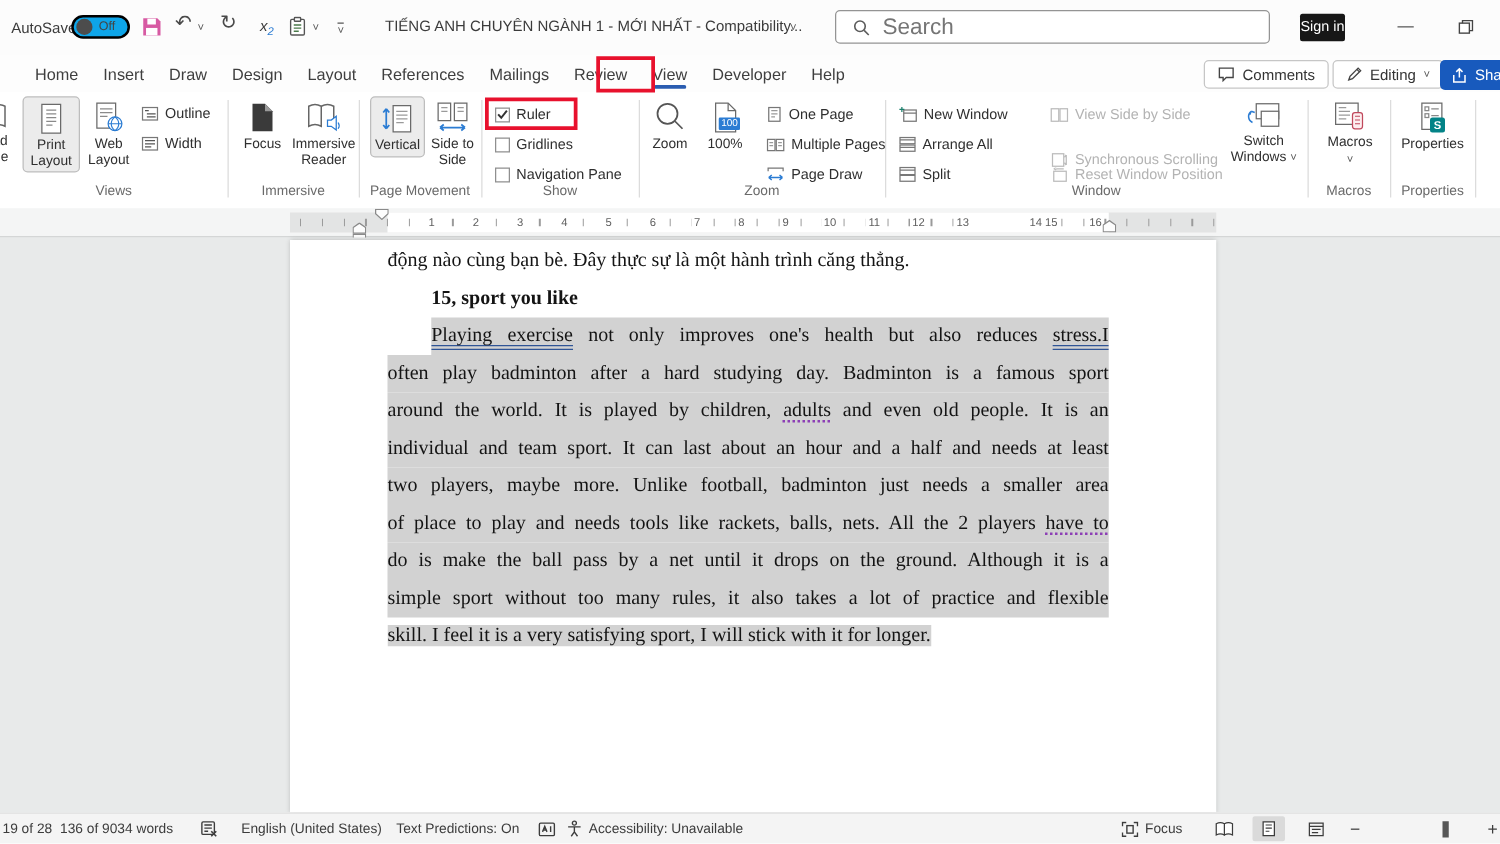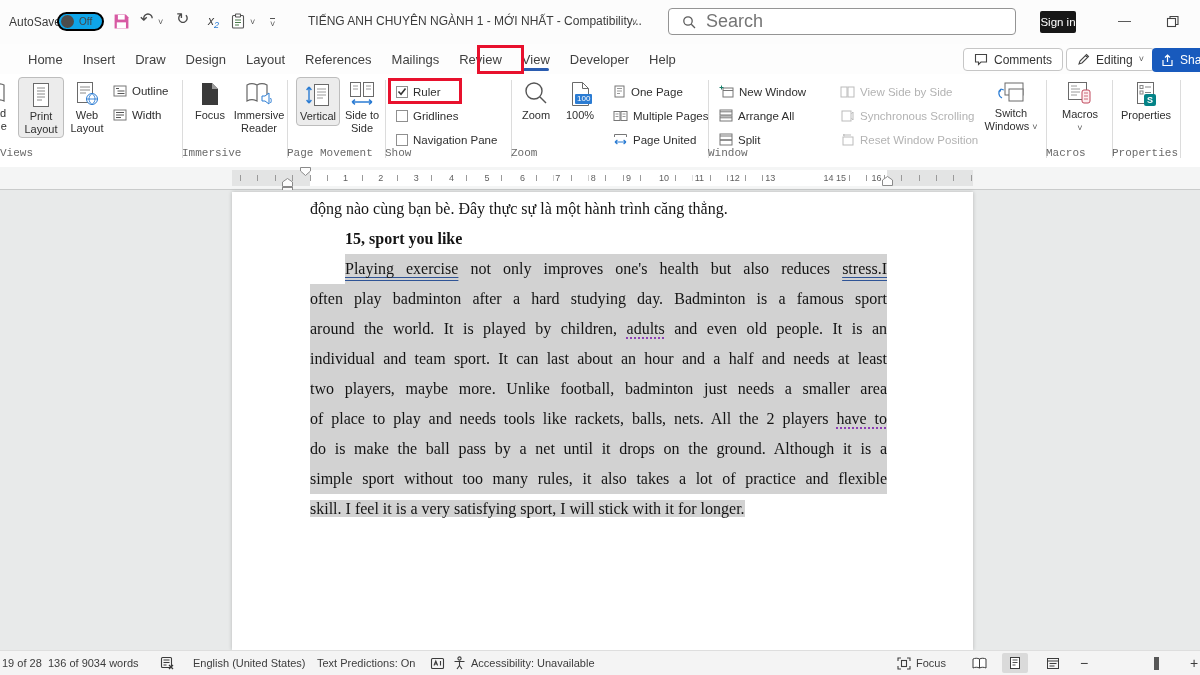--- a/index.html
+++ b/index.html
@@ -26,21 +26,21 @@
   .tabs{display:flex;gap:14px;padding-left:25px;}
   .tab{font-size:13px;color:#3f3f3f;padding:5px 3px;position:relative;white-space:nowrap;}
   .tab.active .underline{position:absolute;left:4px;right:4px;bottom:1px;height:3px;background:#2a5cb0;border-radius:2px;}
   .pill{height:23px;border:1px solid #c6c6c6;border-radius:4px;background:#fff;display:flex;
         align-items:center;gap:6px;padding:0 10px;font-size:12px;color:#333;box-sizing:border-box;}
   .sharebtn{left:1152px;top:48px;width:80px;height:24px;background:#185abd;border-radius:4px;color:#fff;
         font-size:12px;display:flex;align-items:center;gap:6px;padding:0 9px;box-sizing:border-box;}
   
   .ribbon{left:0;top:74px;width:1200px;height:93px;background:#fff;border-bottom:1px solid #dddddd;box-sizing:content-box;}
   .gdiv{position:absolute;top:6px;height:78px;width:1px;background:#dcdcdc;}
-  .grplabel{position:absolute;top:73px;font-size:11px;color:#6a6a6a;text-align:left;font-family:Liberation Mono, monospace;}
+  .grplabel{position:absolute;top:73px;font-size:11px;color:#6a6a6a;text-align:center;}
   .bigbtn{position:absolute;top:3px;display:flex;flex-direction:column;align-items:center;gap:2px;
           padding:4px 1px 2px;border-radius:4px;box-sizing:border-box;}
   .bigbtn .lbl{font-size:11px;line-height:12.5px;text-align:center;color:#2f2f2f;}
   .bigbtn.sel{background:#ececec;border:1px solid #bdbdbd;}
   .smallbtn{position:absolute;display:flex;align-items:center;gap:5px;font-size:11.5px;color:#2f2f2f;height:19px;white-space:nowrap;}
   .smallbtn.dis{color:#b3b3b3;}
   .cb{width:12px;height:12px;border:1px solid #8f8f8f;background:#fff;display:flex;align-items:center;
       justify-content:center;box-sizing:border-box;}
   .redbox{position:absolute;border:3px solid #e8112d;pointer-events:none;box-sizing:border-box;}
   
@@ -308,21 +308,21 @@
         </span>
       <span>Multiple Pages</span>
     </div>
     <div class="smallbtn" style="left:613px;top:56px;">
       <span>
           <svg width="15" height="13" viewBox="0 0 15 13" fill="none">
             <path d="M1.5 4V1.5h12V4" stroke="#777"></path>
             <path d="M2 9h11M2 9l2.4-2M2 9l2.4 2M13 9l-2.4-2M13 9l-2.4 2" stroke="#2b7cd3" stroke-width="1.2"></path>
           </svg>
         </span>
-      <span>Page United</span>
+      <span>Page Draw</span>
     </div>
     <div class="grplabel" style="left:511px;width:197px;">Zoom</div>
     <div class="gdiv" style="left:708px;"></div>
 
     <div class="smallbtn" style="left:719px;top:8px;">
       <span>
           <svg width="15" height="13" viewBox="0 0 15 13" fill="none">
             <rect x="4" y="3" width="10" height="9" stroke="#777" fill="#fff"></rect>
             <path d="M4 5.5h10" stroke="#777"></path>
             <path d="M2.5 0.5v4M0.5 2.5h4" stroke="#1a7f6b"></path>
@@ -352,21 +352,21 @@
     </div>
     <div class="smallbtn dis" style="left:840px;top:8px;">
       <span>
           <svg width="15" height="12" viewBox="0 0 15 12">
             <rect x="1" y="1" width="6" height="10" fill="#fff" stroke="#bbb"></rect>
             <rect x="8" y="1" width="6" height="10" fill="#fff" stroke="#bbb"></rect>
           </svg>
         </span>
       <span>View Side by Side</span>
     </div>
-    <div class="smallbtn dis" style="left:840px;top:32px;">
+    <div class="smallbtn dis" style="left:840px;top:44px;">
       <span>
           <svg width="15" height="12" viewBox="0 0 15 12" fill="none">
             <rect x="2" y="1" width="9" height="10" stroke="#bbb" fill="#fff"></rect>
             <path d="M13 2v8M13 2l-1.5 1.8M13 10l-1.5-1.8" stroke="#bbb"></path>
           </svg>
         </span>
       <span>Synchronous Scrolling</span>
     </div>
     <div class="smallbtn dis" style="left:840px;top:56px;">
       <span>

